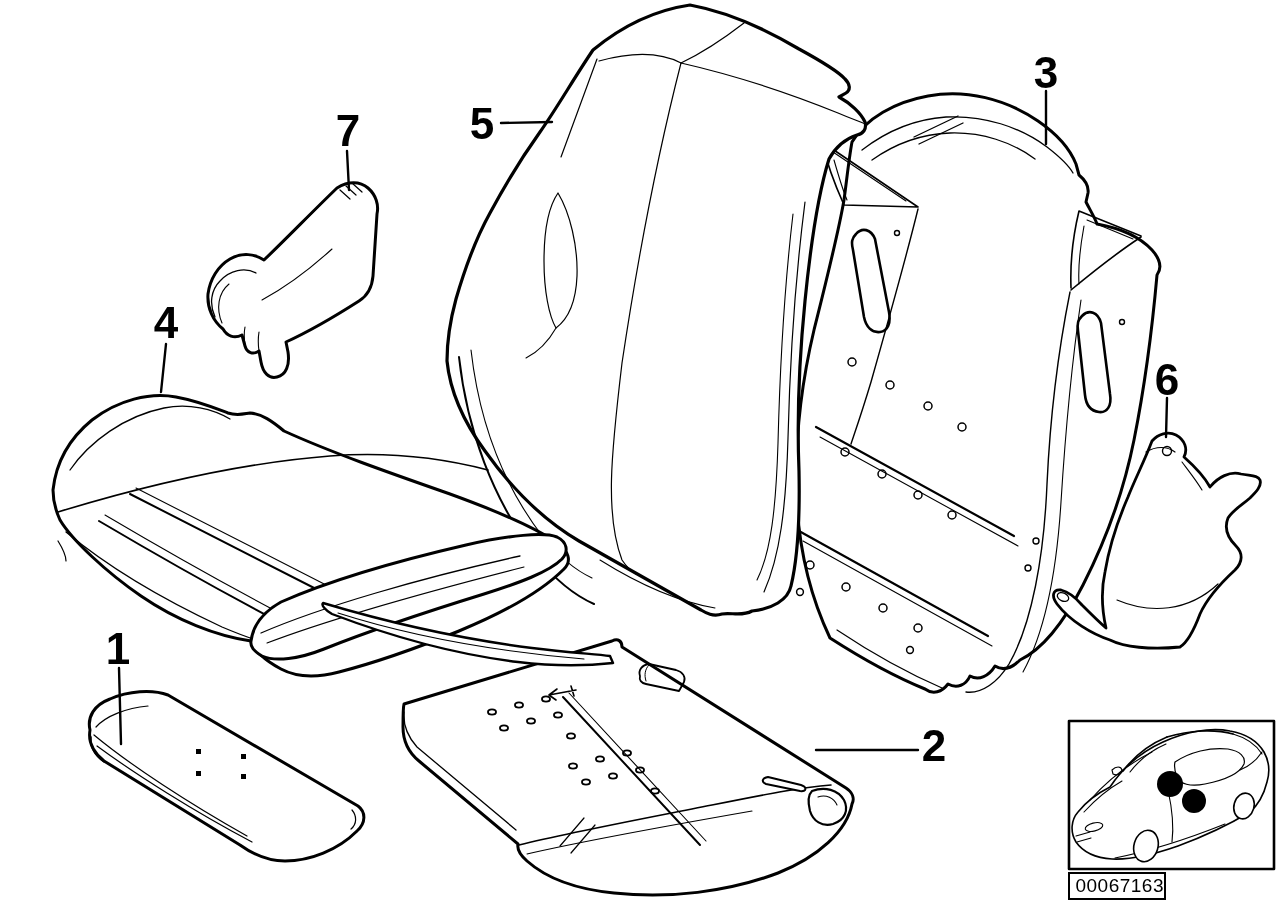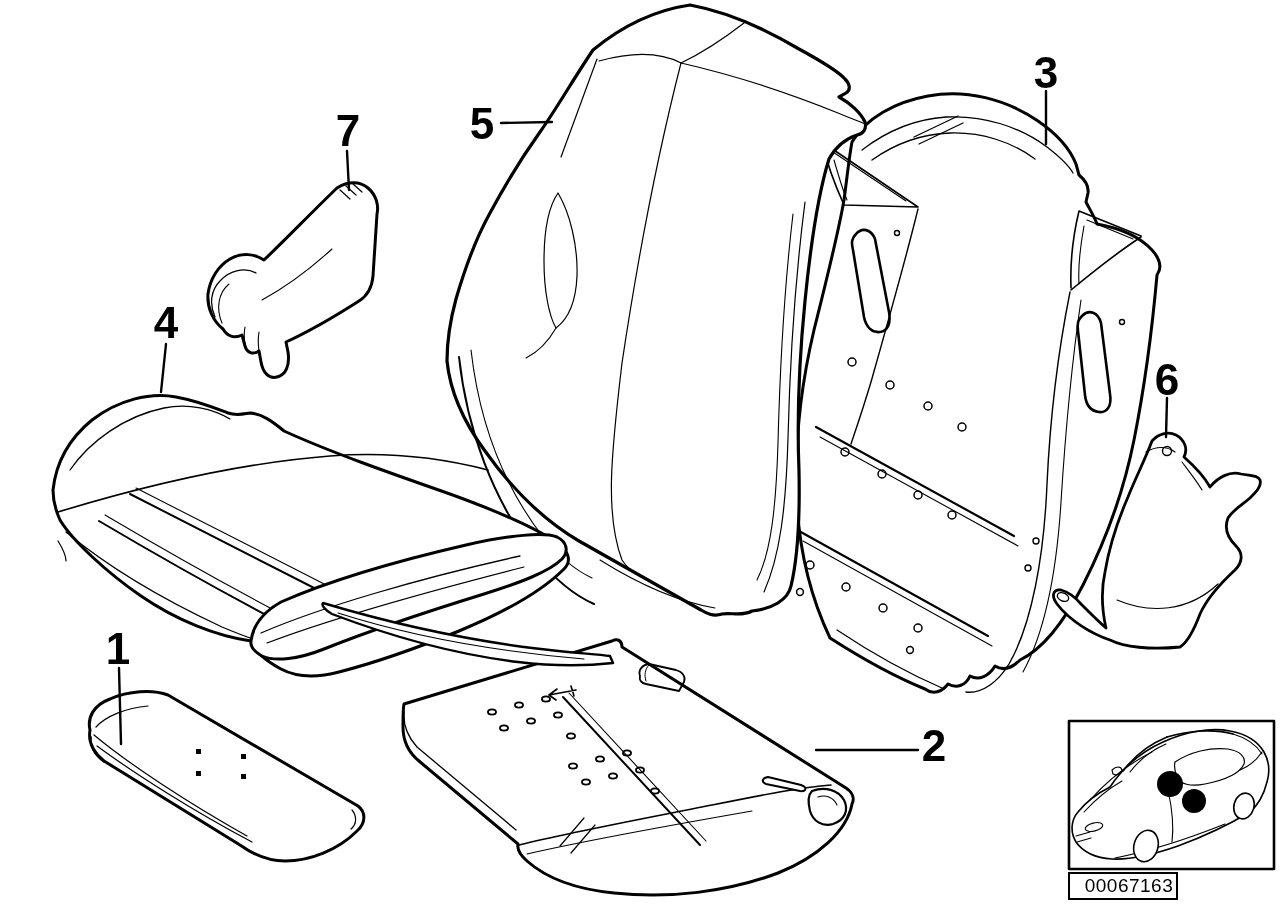--- a/index.html
+++ b/index.html
@@ -4,21 +4,21 @@
 <style>
   html,body{margin:0;padding:0;background:#ffffff;}
   .stage{position:relative;width:1288px;height:910px;background:#ffffff;overflow:hidden;
          font-family:"Liberation Sans",sans-serif;}
   .artwork{position:absolute;left:0;top:0;}
   .callout{position:absolute;transform:translate(-50%,-50%);
            font:bold 44px "Liberation Sans",sans-serif;color:#000;line-height:1;
            letter-spacing:0;user-select:none;cursor:pointer;}
   .code-box{position:absolute;left:1068px;top:872px;width:94px;height:24px;
             border:2px solid #000;background:#fff;display:flex;align-items:center;
-            justify-content:center;padding-left:12px;
+            justify-content:flex-end;padding-left:0;
             font:400 19px "Liberation Sans",sans-serif;letter-spacing:.5px;color:#000;}
 </style>
 </head>
 <body>
 
 <div class="stage">
 
   <svg class="artwork" width="1288" height="910" viewBox="0 0 1288 910" fill="none" stroke="#000" stroke-linecap="round" stroke-linejoin="round">
 
     <g>

